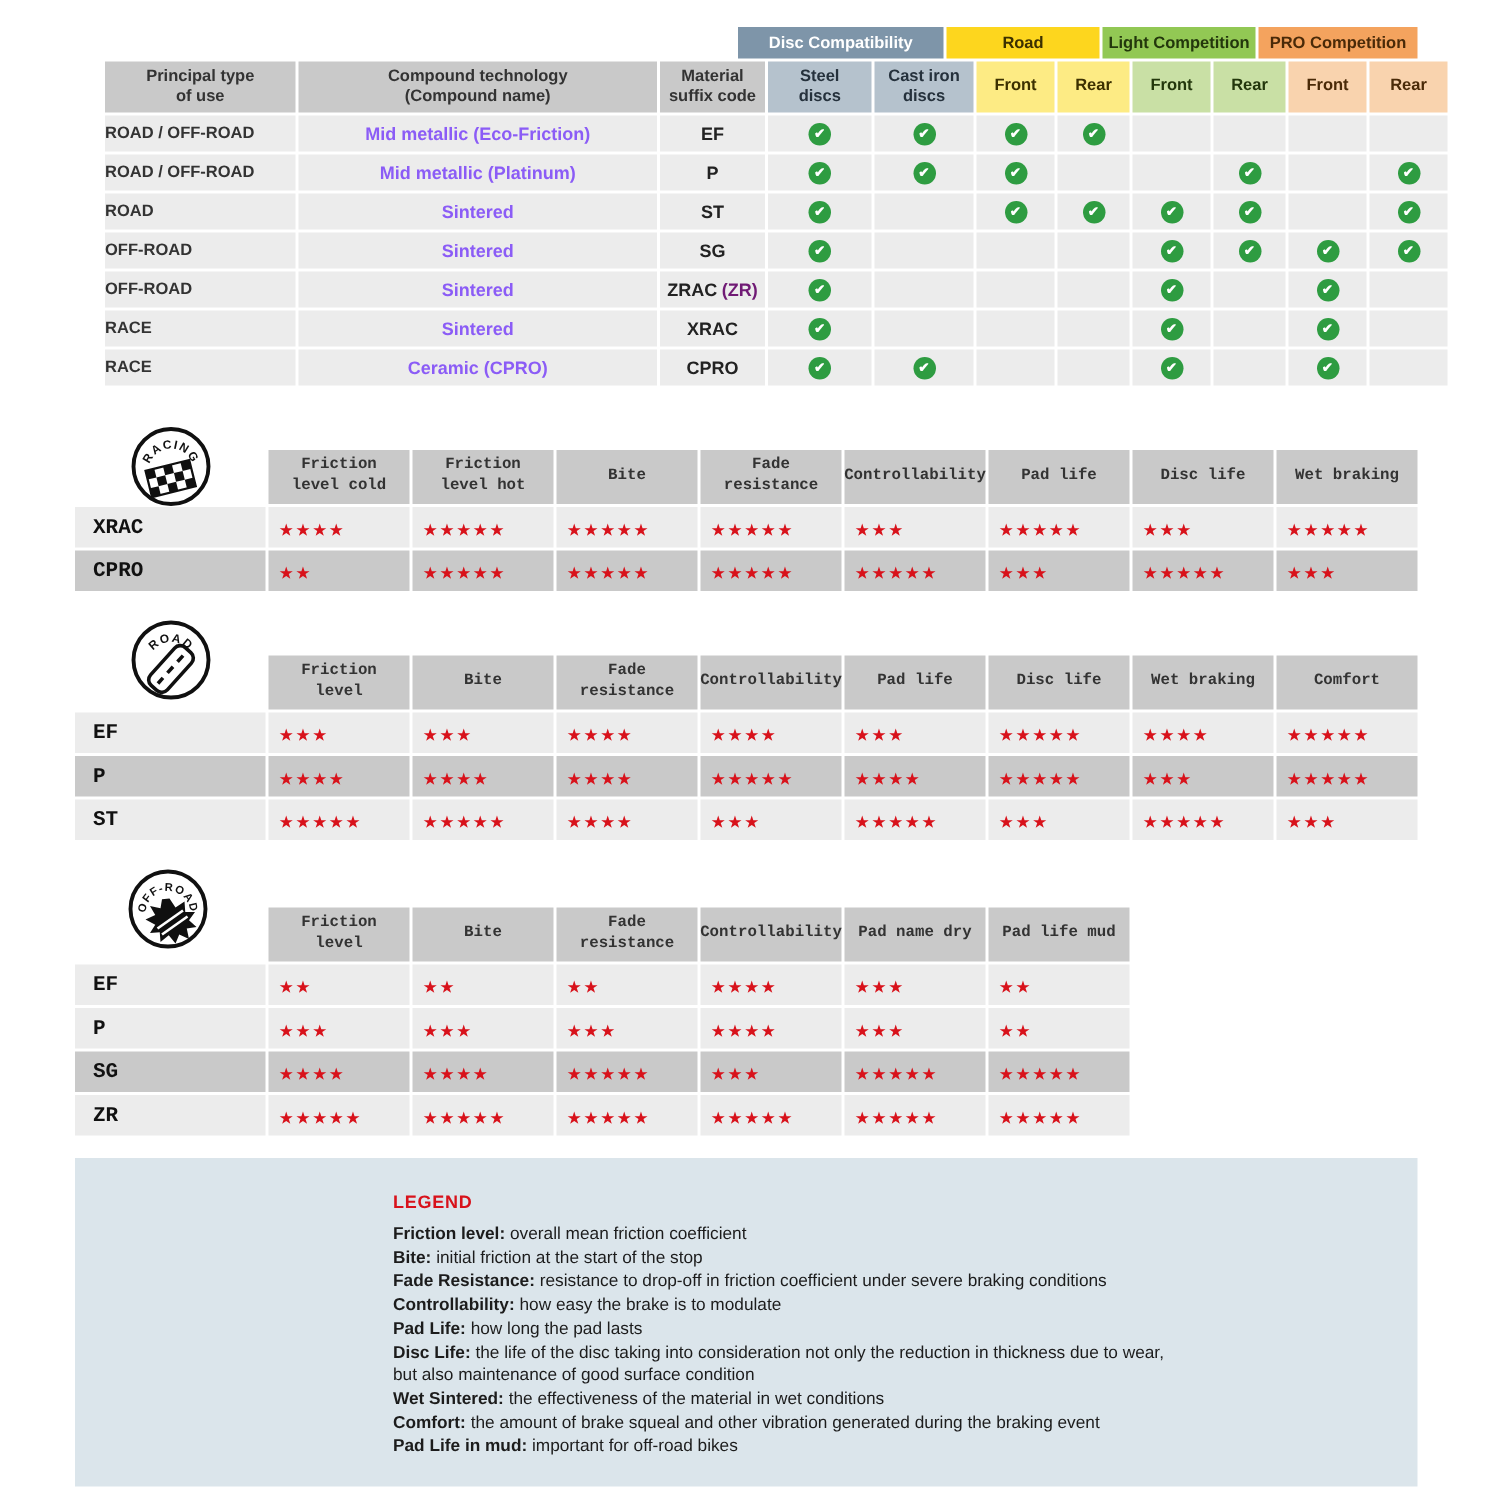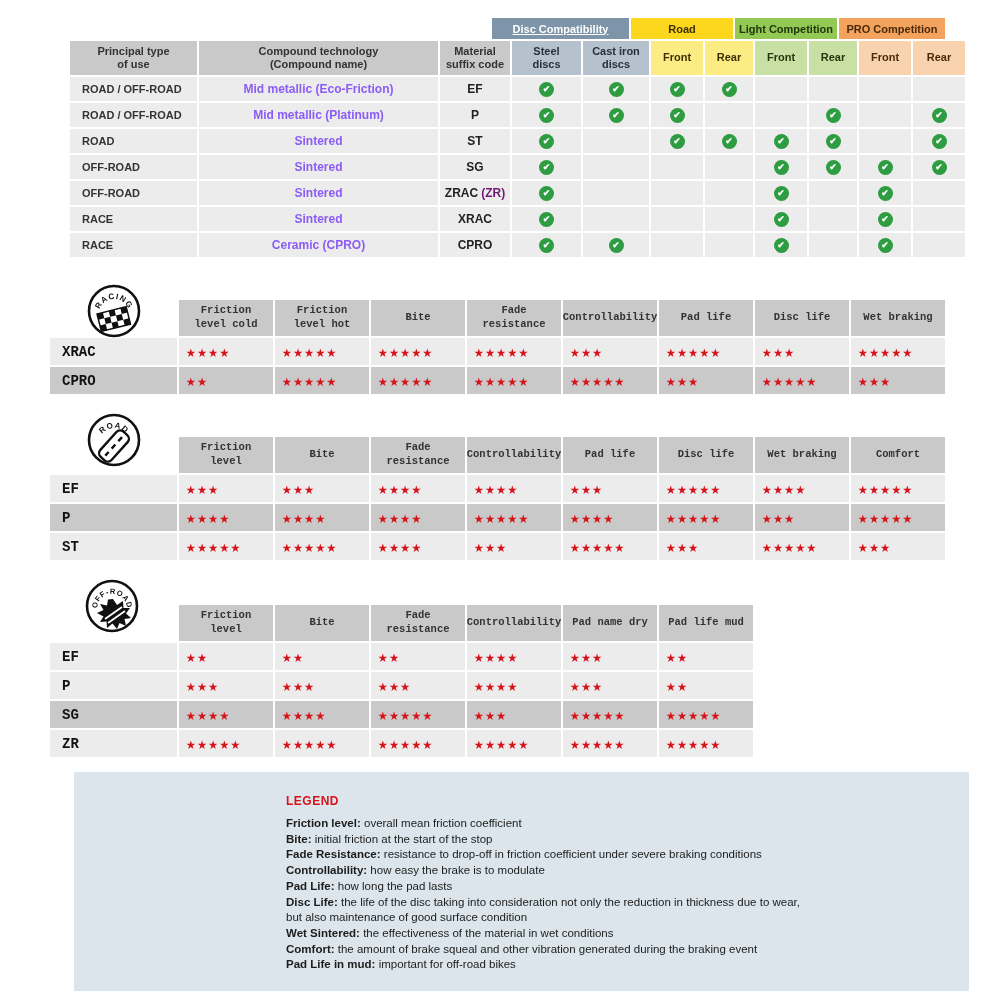--- a/index.html
+++ b/index.html
@@ -3,32 +3,32 @@
 <meta charset="utf-8">
 <style>
   * { margin:0; padding:0; box-sizing:border-box; }
   html, body { background:#fff; font-family:"Liberation Sans", sans-serif; }
   .page { position:relative; width:1000px; height:1000px; background:#fff; padding:18px 0 0 50px; overflow:hidden; }
 
   
   .cgrid { display:grid; grid-template-columns:127px 239px 70px 69px 66px 52px 48px 52px 48px 52px 52px; column-gap:2px; width:895px; }
   .crow { margin-top:2px;margin-left:20px; }
   .gcell { height:21px; display:flex; align-items:center; justify-content:center; font-size:11px; font-weight:700; }
-  .g-disc { grid-column:4/6; background:var(--disc_header); color:#fff;text-decoration:underline; }
+  .g-disc { grid-column:4/6; background:var(--disc_header); color:#fff; }
   .g-road { grid-column:6/8; background:var(--road_header); color:#3c3000; }
   .g-light { grid-column:8/10; background:var(--light_header); color:#23370c; }
   .g-pro { grid-column:10/12; background:var(--pro_header); color:#4a2a08;text-align:right; }
   .hdr { height:34px; display:flex; align-items:center; justify-content:center; text-align:center; font-size:11px; font-weight:700; color:#333; white-space:pre-line; line-height:1.22; padding:0 2px; }
   .h-gray { background:var(--header_gray); }
   .h-disc { background:var(--disc_sub); color:#25313c; }
   .h-road { background:var(--road_sub); color:#3c3000; }
   .h-light { background:var(--light_sub); color:#23370c; }
   .h-pro { background:var(--pro_sub); color:#4a2a08; }
   .cell { height:24px; background:var(--row_light); display:flex; align-items:center; font-size:11px; font-weight:700; color:#333; }
-  .use-cell { padding-left:12px; }
+  .use-cell { }
   .compound-cell { justify-content:center; font-size:12px; color:#8b5cf6; }
   .suffix-cell { justify-content:center; font-size:12px; color:#222; gap:3px; }
   .suffix-alt { color:#701a75; }
   .check-cell { justify-content:center; }
   .check { width:15px; height:15px; border-radius:50%; background:var(--check_green); color:#fff; font-size:9px; line-height:15px; text-align:center; font-weight:700; }
 
   
   .rating-section { position:relative; width:895px; }
   #racing-section { margin-top:43px; }
   #road-section { margin-top:43px; }
@@ -43,21 +43,21 @@
   .rh { height:36px; background:var(--header_gray); display:flex; align-items:center; justify-content:center; text-align:center; font-size:10.5px; font-weight:700; color:#333; white-space:pre-line; line-height:1.3; }
   .rh.spacer { background:transparent; }
   .rrow { margin-top:2px; }
   .rrow > div { height:27px; }
   .rrow.light > div { background:var(--row_light); }
   .rrow.dark > div { background:var(--row_dark); }
   .rlabel { display:flex; align-items:center; padding-left:12px; font-size:14px; font-weight:700; color:#111; }
   .stars { display:flex; align-items:center; padding-left:7px; color:var(--star_red); font-size:16px; letter-spacing:1.5px; overflow:hidden; }
 
   
-  .legend { margin-top:15px; width:895px; min-height:213px; background:var(--legend_bg); padding:22px 31px 18px 212px;margin-left:24px; }
+  .legend { margin-top:15px; width:895px; min-height:213px; background:var(--legend_bg); padding:22px 31px 18px 212px; }
   .legend-title { color:var(--star_red); font-size:12px; font-weight:700; letter-spacing:.5px; margin-bottom:8px; }
   .legend-item { font-size:11.5px; color:#1c1c1c; line-height:15.7px; }
   .legend-item b { font-weight:700; }
 </style>
 </head>
 <body>
 
 <div class="page">
 
   <div>

